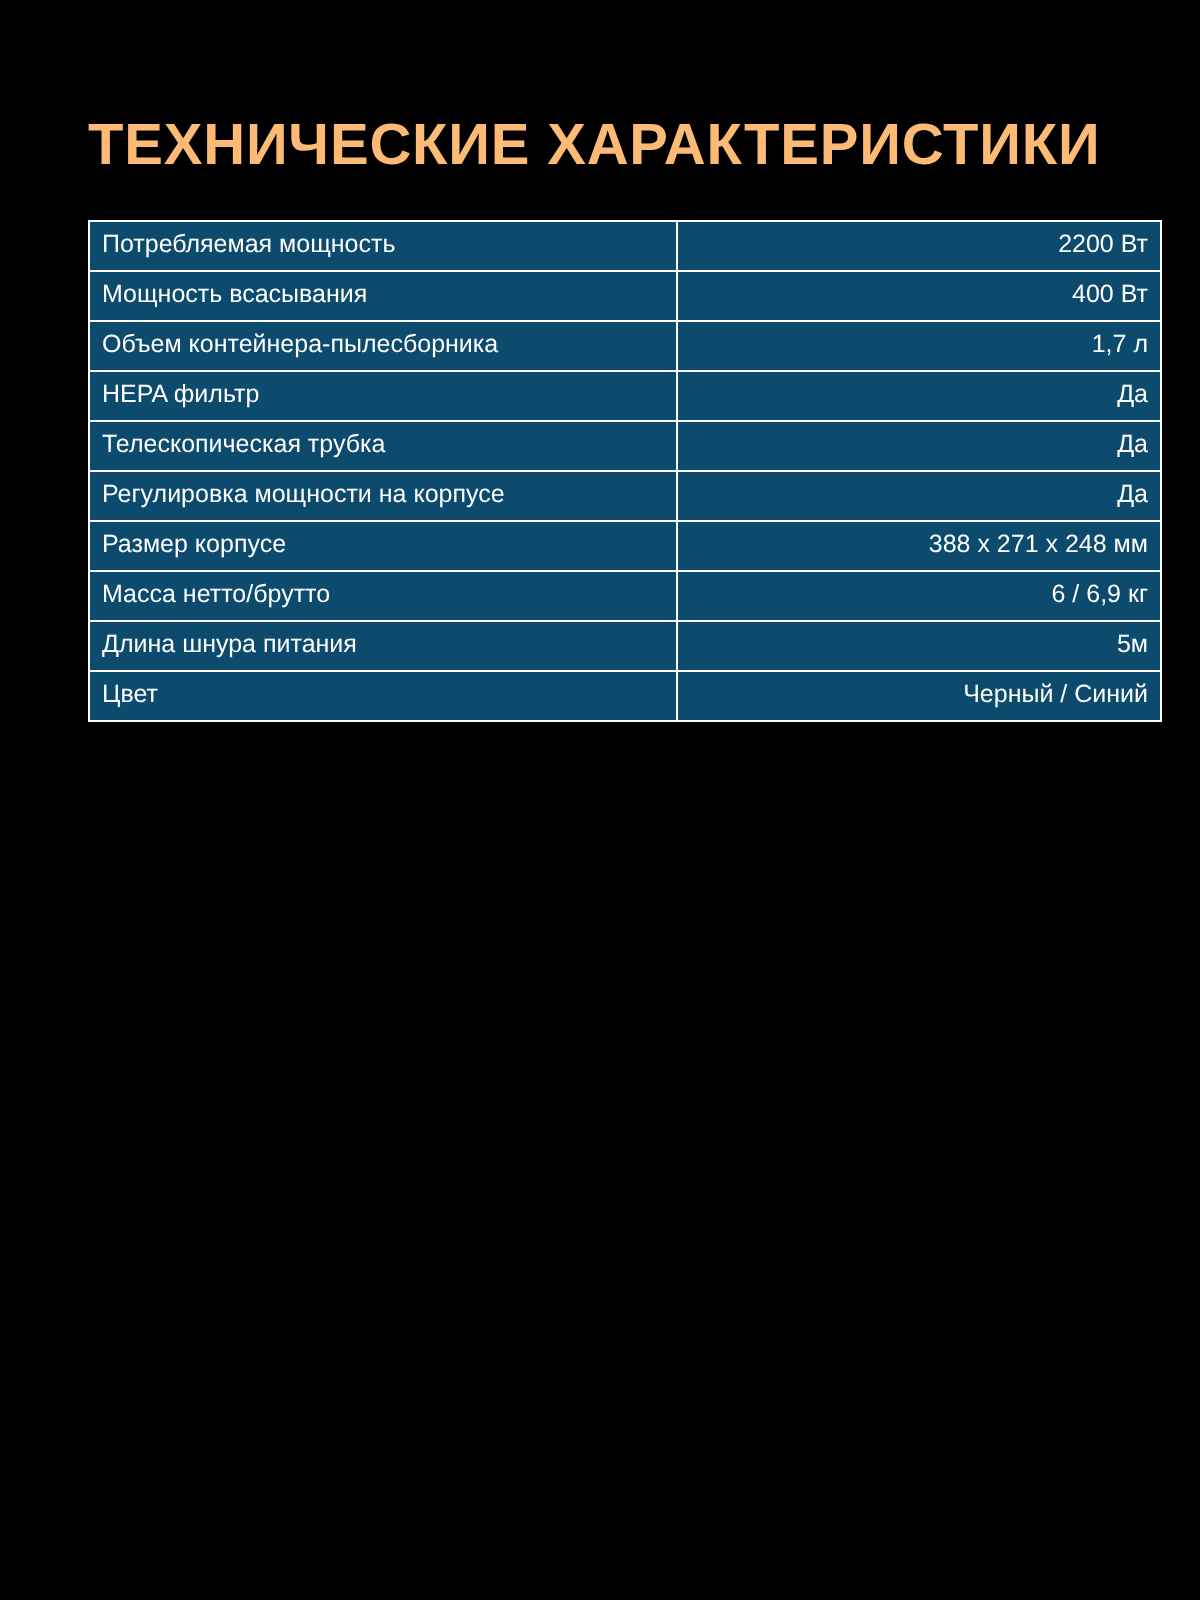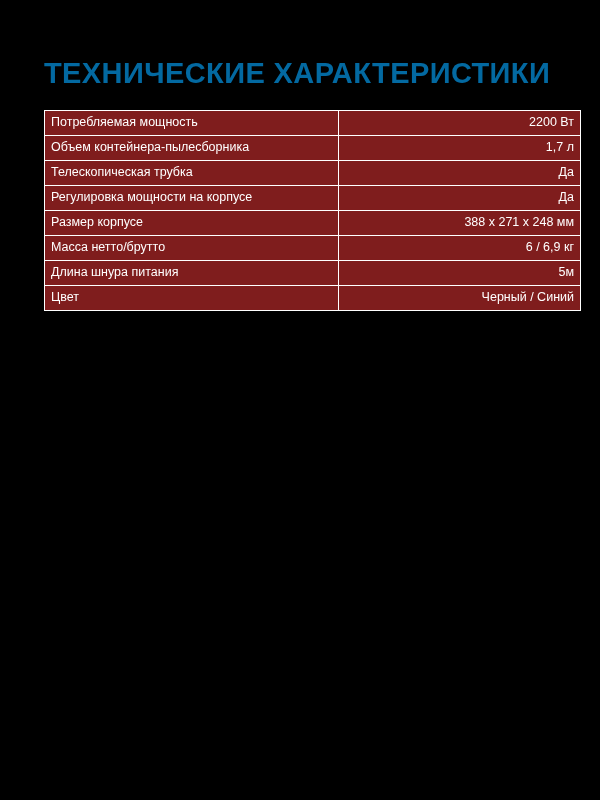--- a/index.html
+++ b/index.html
@@ -20,28 +20,28 @@
     height: 800px;
     box-sizing: border-box;
     padding: 40px 44px 0 44px;
   }
   .spec-title {
     font-size: 29px;
     font-weight: bold;
     letter-spacing: 0.4px;
     line-height: 1.1;
     margin: 18px 0 20px 0;
-    color: #0369a1;
+    color: #fdba74;
     white-space: nowrap;
   }
   .spec-table {
     width: 512px;
     border-collapse: collapse;
     table-layout: fixed;
-    background: #7f1d1d;
+    background: #0c4a6e;
   }
   .spec-table td {
     border: 1px solid #ffffff;
     height: 21px;
     padding: 1px 6px 2px 6px;
     font-size: 12.5px;
     line-height: 16px;
     color: #ffffff;
     vertical-align: middle;
     white-space: nowrap;
@@ -62,22 +62,30 @@
 
   <h1 class="spec-title">ТЕХНИЧЕСКИЕ ХАРАКТЕРИСТИКИ</h1>
 
   <table class="spec-table">
     <tbody>
       <tr>
         <td class="param">Потребляемая мощность</td>
         <td class="value">2200 Вт</td>
       </tr>
       <tr>
+        <td class="param">Мощность всасывания</td>
+        <td class="value">400 Вт</td>
+      </tr>
+      <tr>
         <td class="param">Объем контейнера-пылесборника</td>
         <td class="value">1,7 л</td>
+      </tr>
+      <tr>
+        <td class="param">HEPA фильтр</td>
+        <td class="value">Да</td>
       </tr>
       <tr>
         <td class="param">Телескопическая трубка</td>
         <td class="value">Да</td>
       </tr>
       <tr>
         <td class="param">Регулировка мощности на корпусе</td>
         <td class="value">Да</td>
       </tr>
       <tr>

